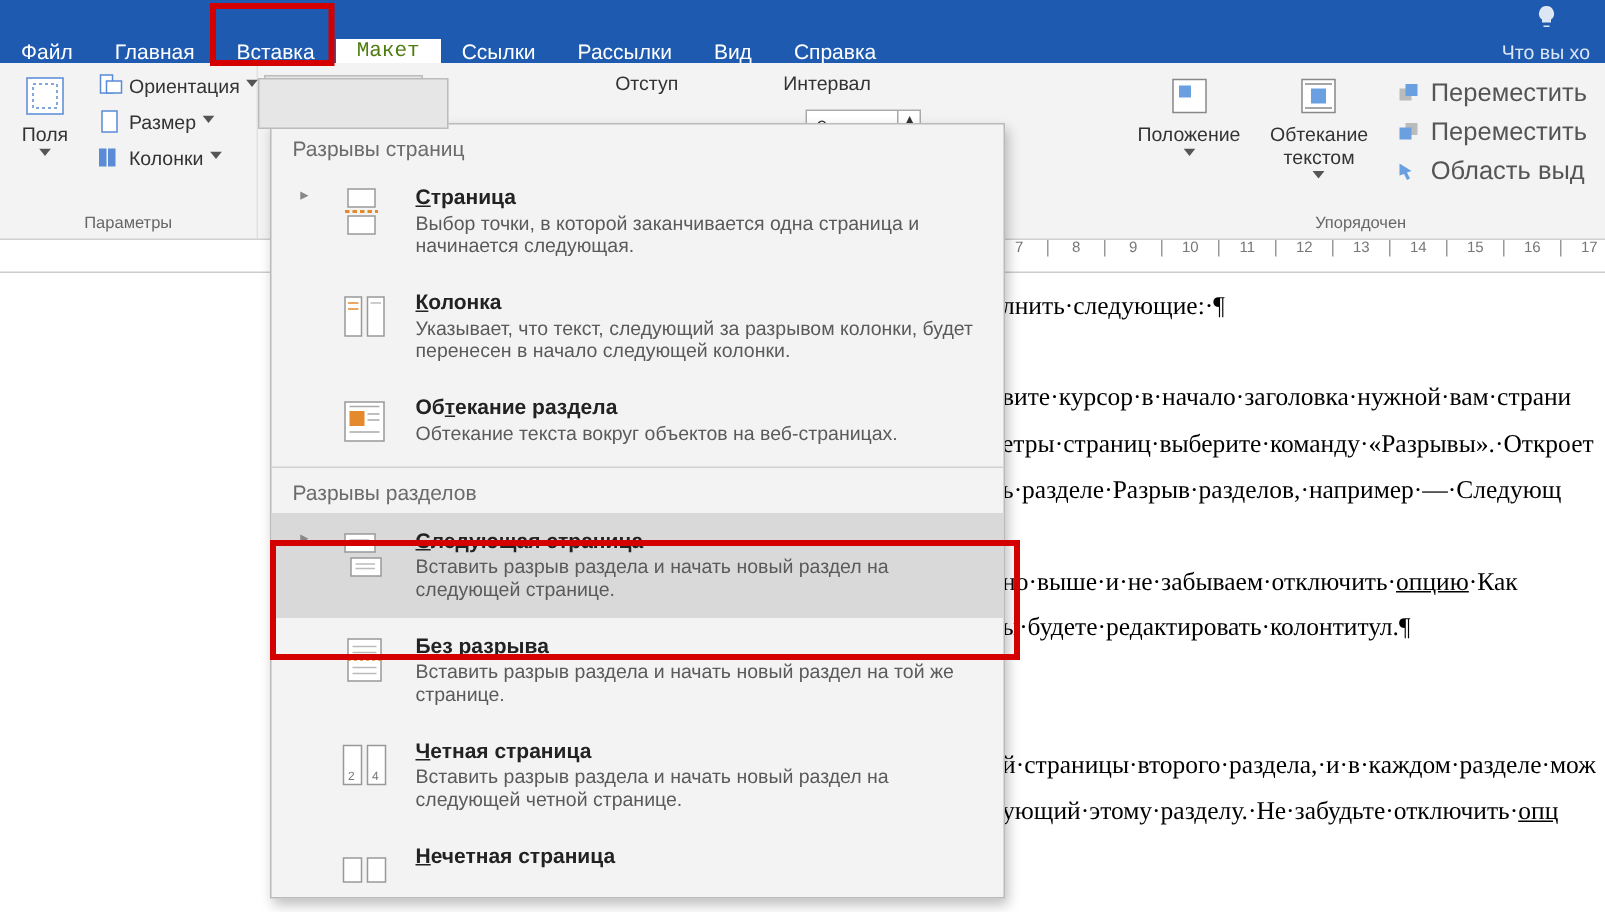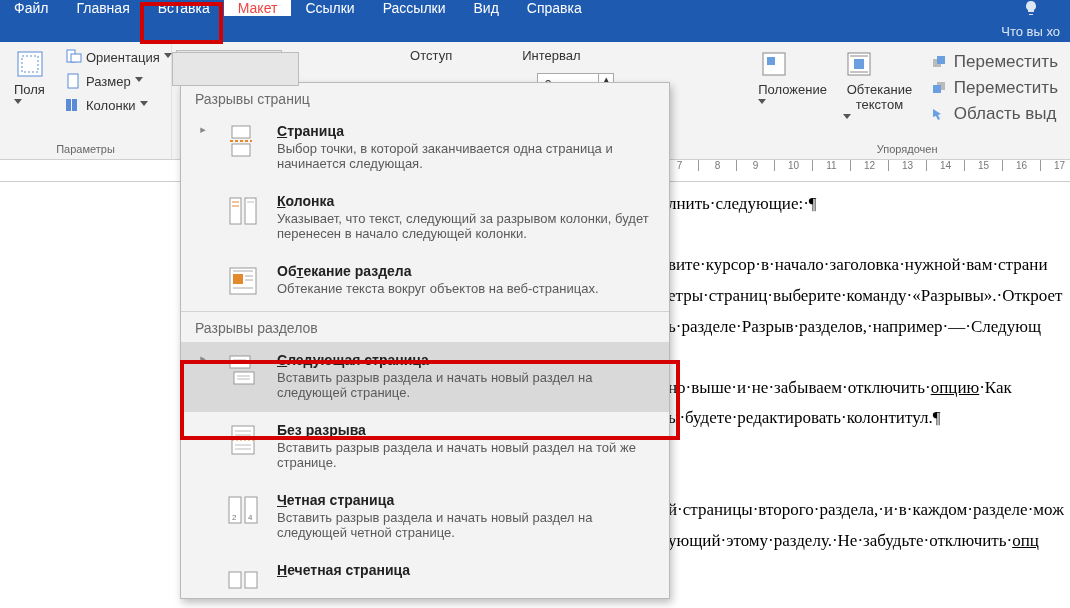--- a/index.html
+++ b/index.html
@@ -1,40 +1,40 @@
 <!DOCTYPE html>
 <html><head>
 <meta charset="utf-8">
 <style>
   * { box-sizing: border-box; margin: 0; padding: 0; }
   body { font-family: "Segoe UI", Arial, sans-serif; font-size: 13px; color: #333; background: #fff; overflow: hidden; width: 1070px; height: 608px; position: relative; }
 
   
-  .tabbar { display: flex; align-items: flex-start; height: 42px; background: #1e5bb0; color: #fff; }
+  .tabbar { display: flex; align-items: flex-end; height: 42px; background: #1e5bb0; color: #fff; }
   .tabbar .tab { padding: 0 14px; display: flex; align-items: center; cursor: pointer; font-size: 14px; }
-  .tabbar .tab.active { background: #fff; color: #ef4444; }
+  .tabbar .tab.active { background: #fff; color: #4d7c0f; font-family: Liberation Mono, monospace; }
   .tabbar .spacer { flex: 1; }
   .tabbar .tell-me { display: flex; align-items: center; gap: 8px; padding: 0 10px; opacity: .85; flex-direction: column; }
   .bulb-icon { width: 16px; height: 16px; }
 
   
   .red-box { position: absolute; border: 4px solid #d40000; pointer-events: none; z-index: 30; }
   .red-box.insert-tab { top: 2px; left: 140px; width: 83px; height: 42px; }
   .red-box.breaks-btn  { top: 48px; left: 172px; width: 127px; height: 34px; }
   .red-box.next-page   { top: 360px; left: 180px; width: 500px; height: 80px; }
 
   
   .ribbon { display: flex; align-items: flex-start; background: #f3f3f3; height: 118px; border-bottom: 1px solid #d0d0d0; position: relative; }
   .group { display: flex; flex-direction: column; padding: 4px 8px 2px 8px; height: 100%; border-right: 1px solid #e1e1e1; }
   .group .controls { display: flex; flex-direction: row; align-items: flex-start; gap: 6px; }
   .group .caption { font-size: 11px; color: #666; text-align: center; margin-top: auto; padding-bottom: 2px; }
 
   .vstack { display: flex; flex-direction: column; gap: 2px; }
   .btn-row { display: flex; align-items: center; gap: 4px; padding: 2px 6px; cursor: pointer; }
-  .big-btn { display: flex; flex-direction: column; align-items: flex-start; gap: 2px; padding: 2px 6px; cursor: pointer; }
+  .big-btn { display: flex; flex-direction: column; align-items: center; gap: 2px; padding: 2px 6px; cursor: pointer; }
   .big-btn .ic { width: 32px; height: 32px; display:flex; align-items:center; justify-content:center; }
   .mini-icon { width: 18px; height: 18px; display:flex; align-items:center; justify-content:center; }
   .dd-caret { width: 8px; height: 8px; }
   .dd-caret svg { display:block; }
 
   .breaks-btn { display:flex; align-items:center; gap:4px; background:#e6e6e6; border:1px solid #bcbcbc; padding:3px 8px 3px 6px; margin:4px 0 0 0; cursor:pointer; }
   .breaks-btn .mini-icon { width:20px; height:16px; }
 
   .indent-area { display:flex; flex-direction:column; padding-top:2px; gap:10px; }
   .lbl-row { display:flex; align-items:center; gap:4px; font-size:13px; }

